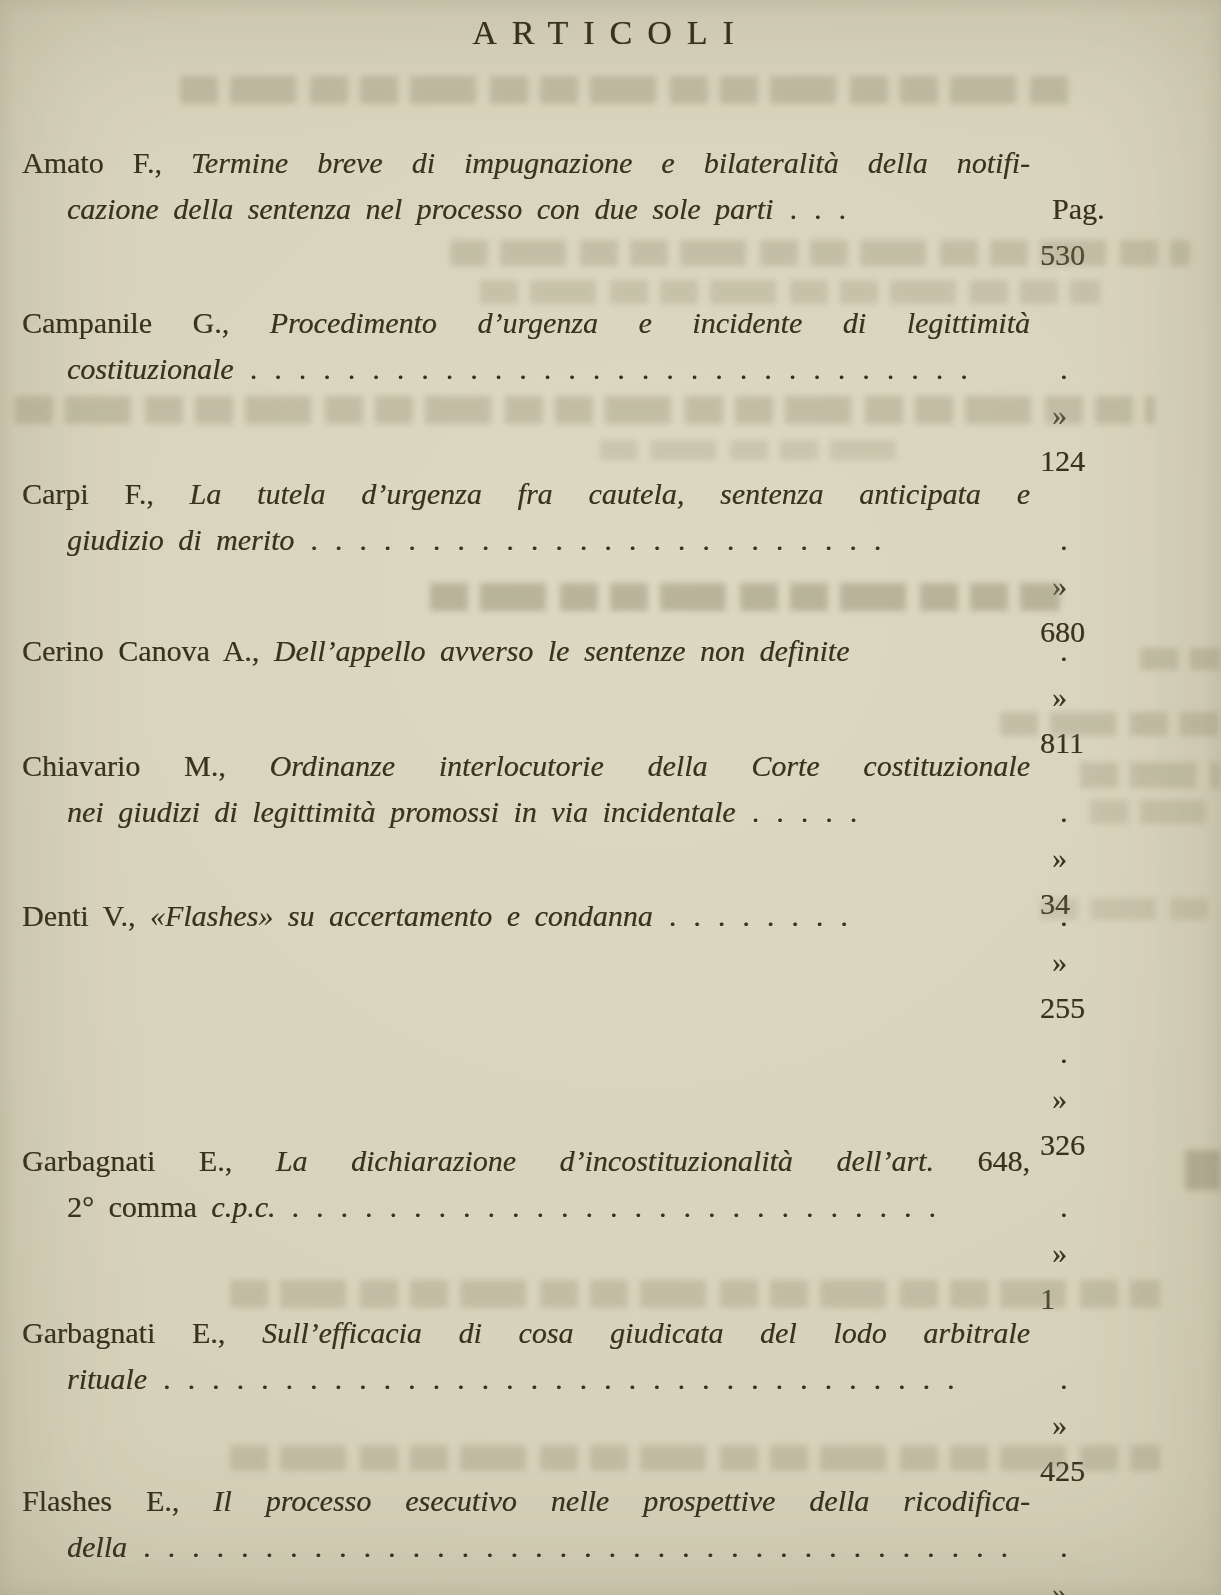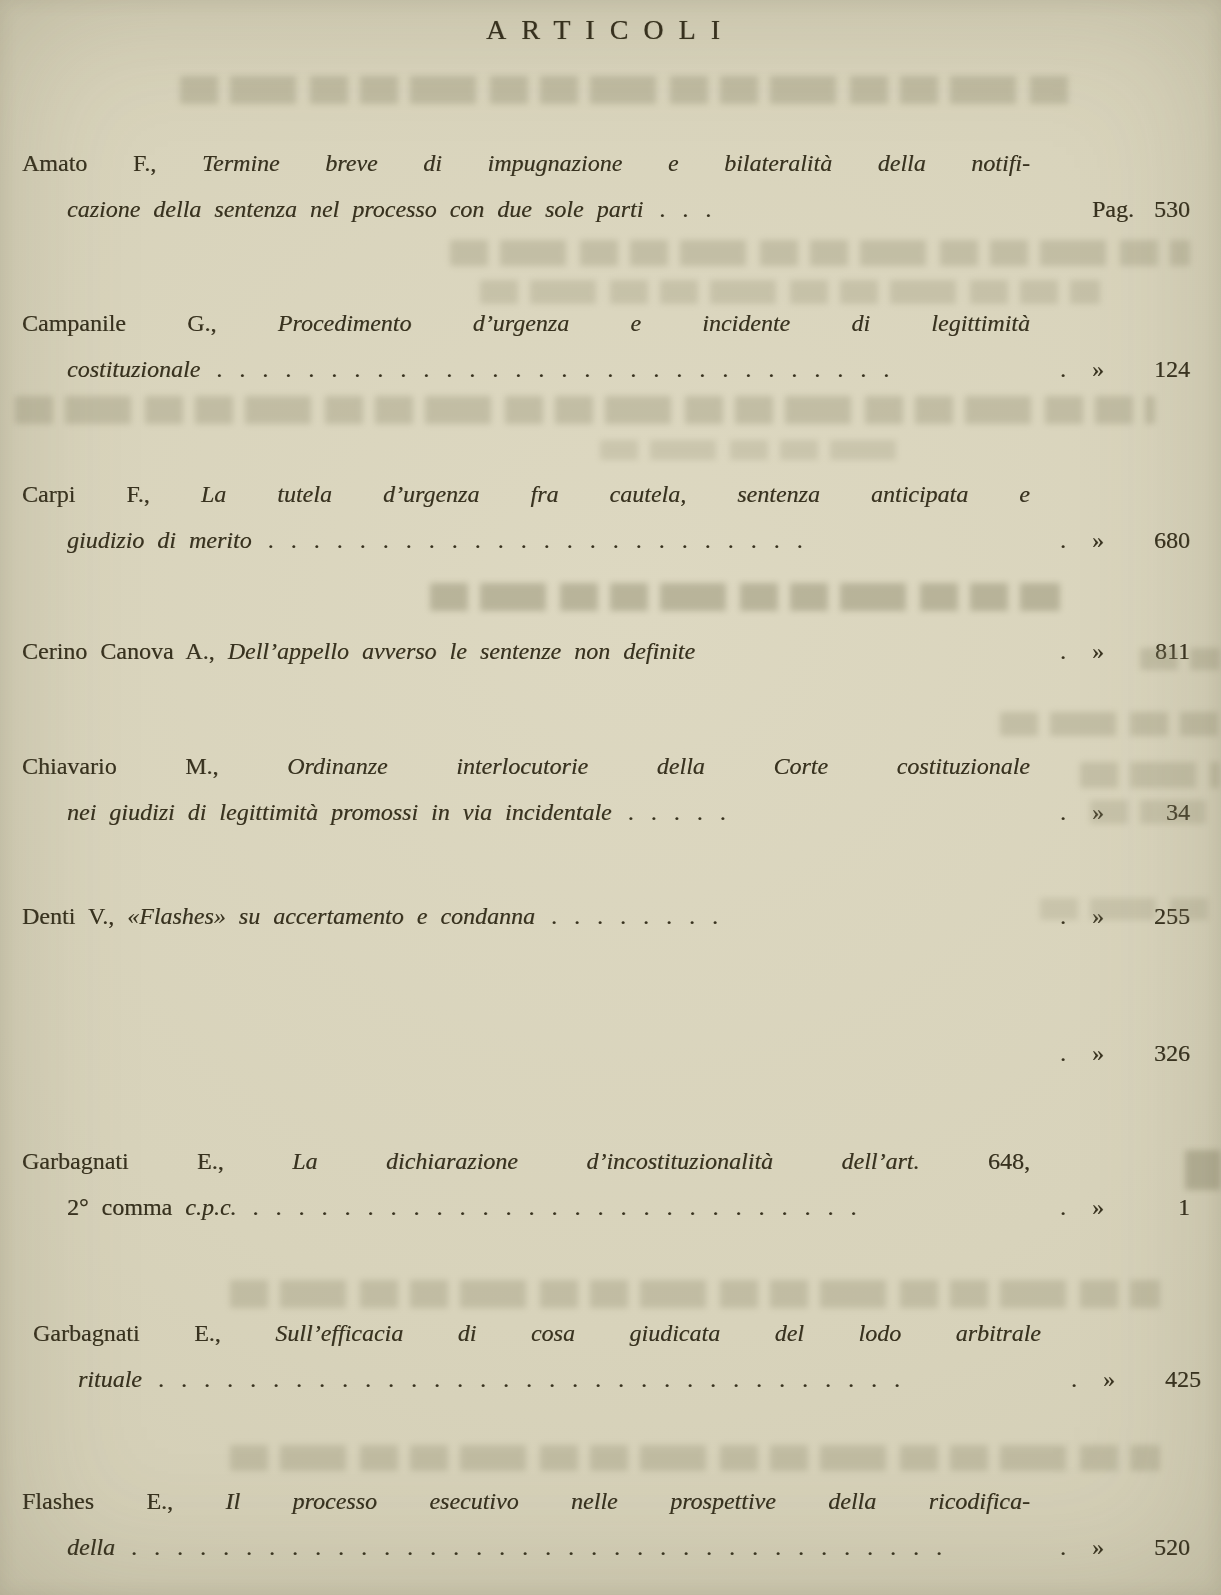--- a/index.html
+++ b/index.html
@@ -26,43 +26,43 @@
     inset: 0;
     pointer-events: none;
     box-shadow: inset 0 0 140px rgba(92, 86, 58, 0.22), inset 0 0 18px rgba(92, 86, 58, 0.12);
   }
   .title {
     position: absolute;
     top: 14px;
     left: 0;
     width: 100%;
     text-align: center;
-    font-size: 28px;
+    font-size: 34px;
     letter-spacing: 15px;
     color: #352f1d;
     text-shadow: 0.4px 0.4px 0.7px rgba(53, 47, 29, 0.55);
   }
   #entries { position: absolute; inset: 0; }
   .entry {
     position: absolute;
     left: 22px;
     width: 1168px;
-    font-size: 24px;
+    font-size: 30px;
     line-height: 46px;
     text-shadow: 0.4px 0.4px 0.6px rgba(56, 50, 31, 0.5);
   }
   .entry:nth-of-type(1)  { top: 140px; }
   .entry:nth-of-type(2)  { top: 300px; }
   .entry:nth-of-type(3)  { top: 471px; }
   .entry:nth-of-type(4)  { top: 628px; }
   .entry:nth-of-type(5)  { top: 743px; }
   .entry:nth-of-type(6)  { top: 893px; }
   .entry:nth-of-type(7)  { top: 1030px; }
   .entry:nth-of-type(8)  { top: 1138px; }
-  .entry:nth-of-type(9)  { top: 1310px; margin-left: 11px; }
+  .entry:nth-of-type(9)  { top: 1310px; }
   .entry:nth-of-type(10) { top: 1478px; }
   .line { position: relative; }
   .line.justified {
     margin-right: 160px;
     text-align: justify;
     text-align-last: justify;
   }
   .line.indent { padding-left: 45px; }
   .line.refline .line-text {
     display: block;
@@ -79,20 +79,21 @@
     font-style: normal;
   }
   .ref {
     position: absolute;
     top: 0;
     right: 0;
     width: 150px;
     display: flex;
     align-items: baseline;
     font-style: normal;
+    flex-direction: column;
   }
   .ref .dot { width: 40px; padding-left: 20px; box-sizing: border-box; }
   .ref .mark { min-width: 44px; padding-left: 12px; box-sizing: border-box; white-space: nowrap; }
   .ref .num { flex: 1; text-align: right; }
   .ghost {
     position: absolute;
     filter: blur(3px);
     border-radius: 2px;
     background: repeating-linear-gradient(90deg,
       #8e8a6d 0px, #8e8a6d 38px, transparent 38px, transparent 50px,

